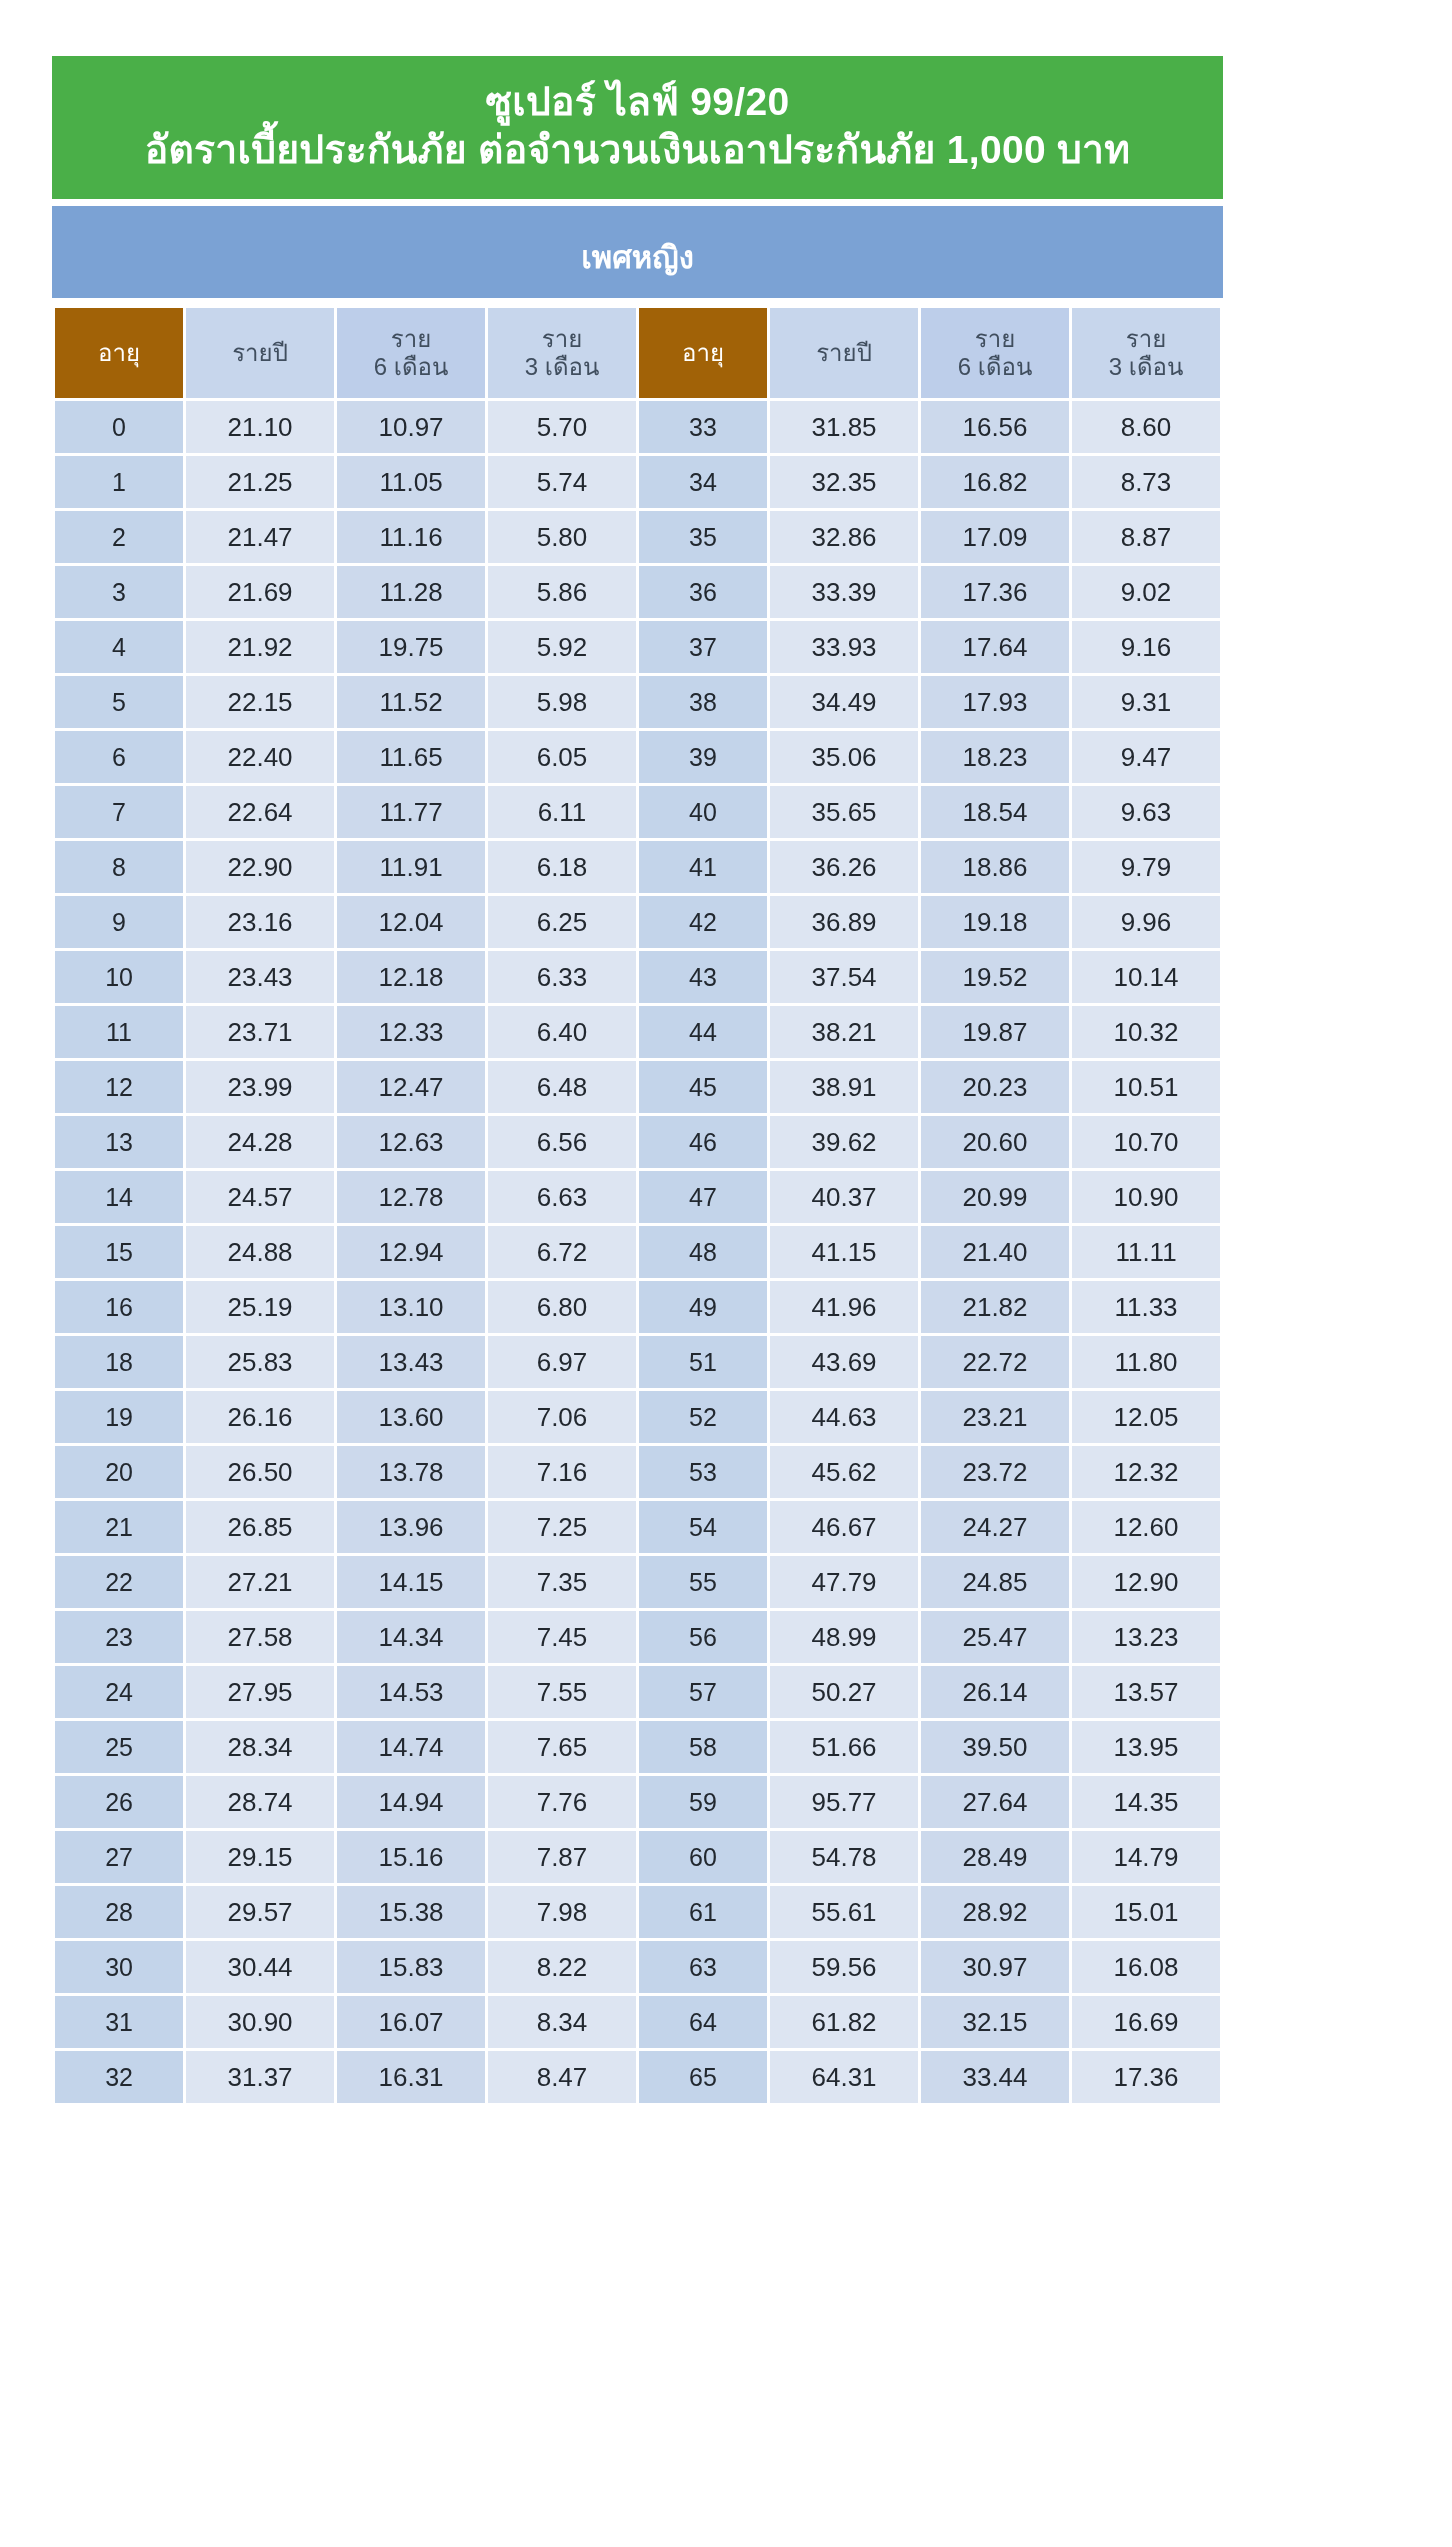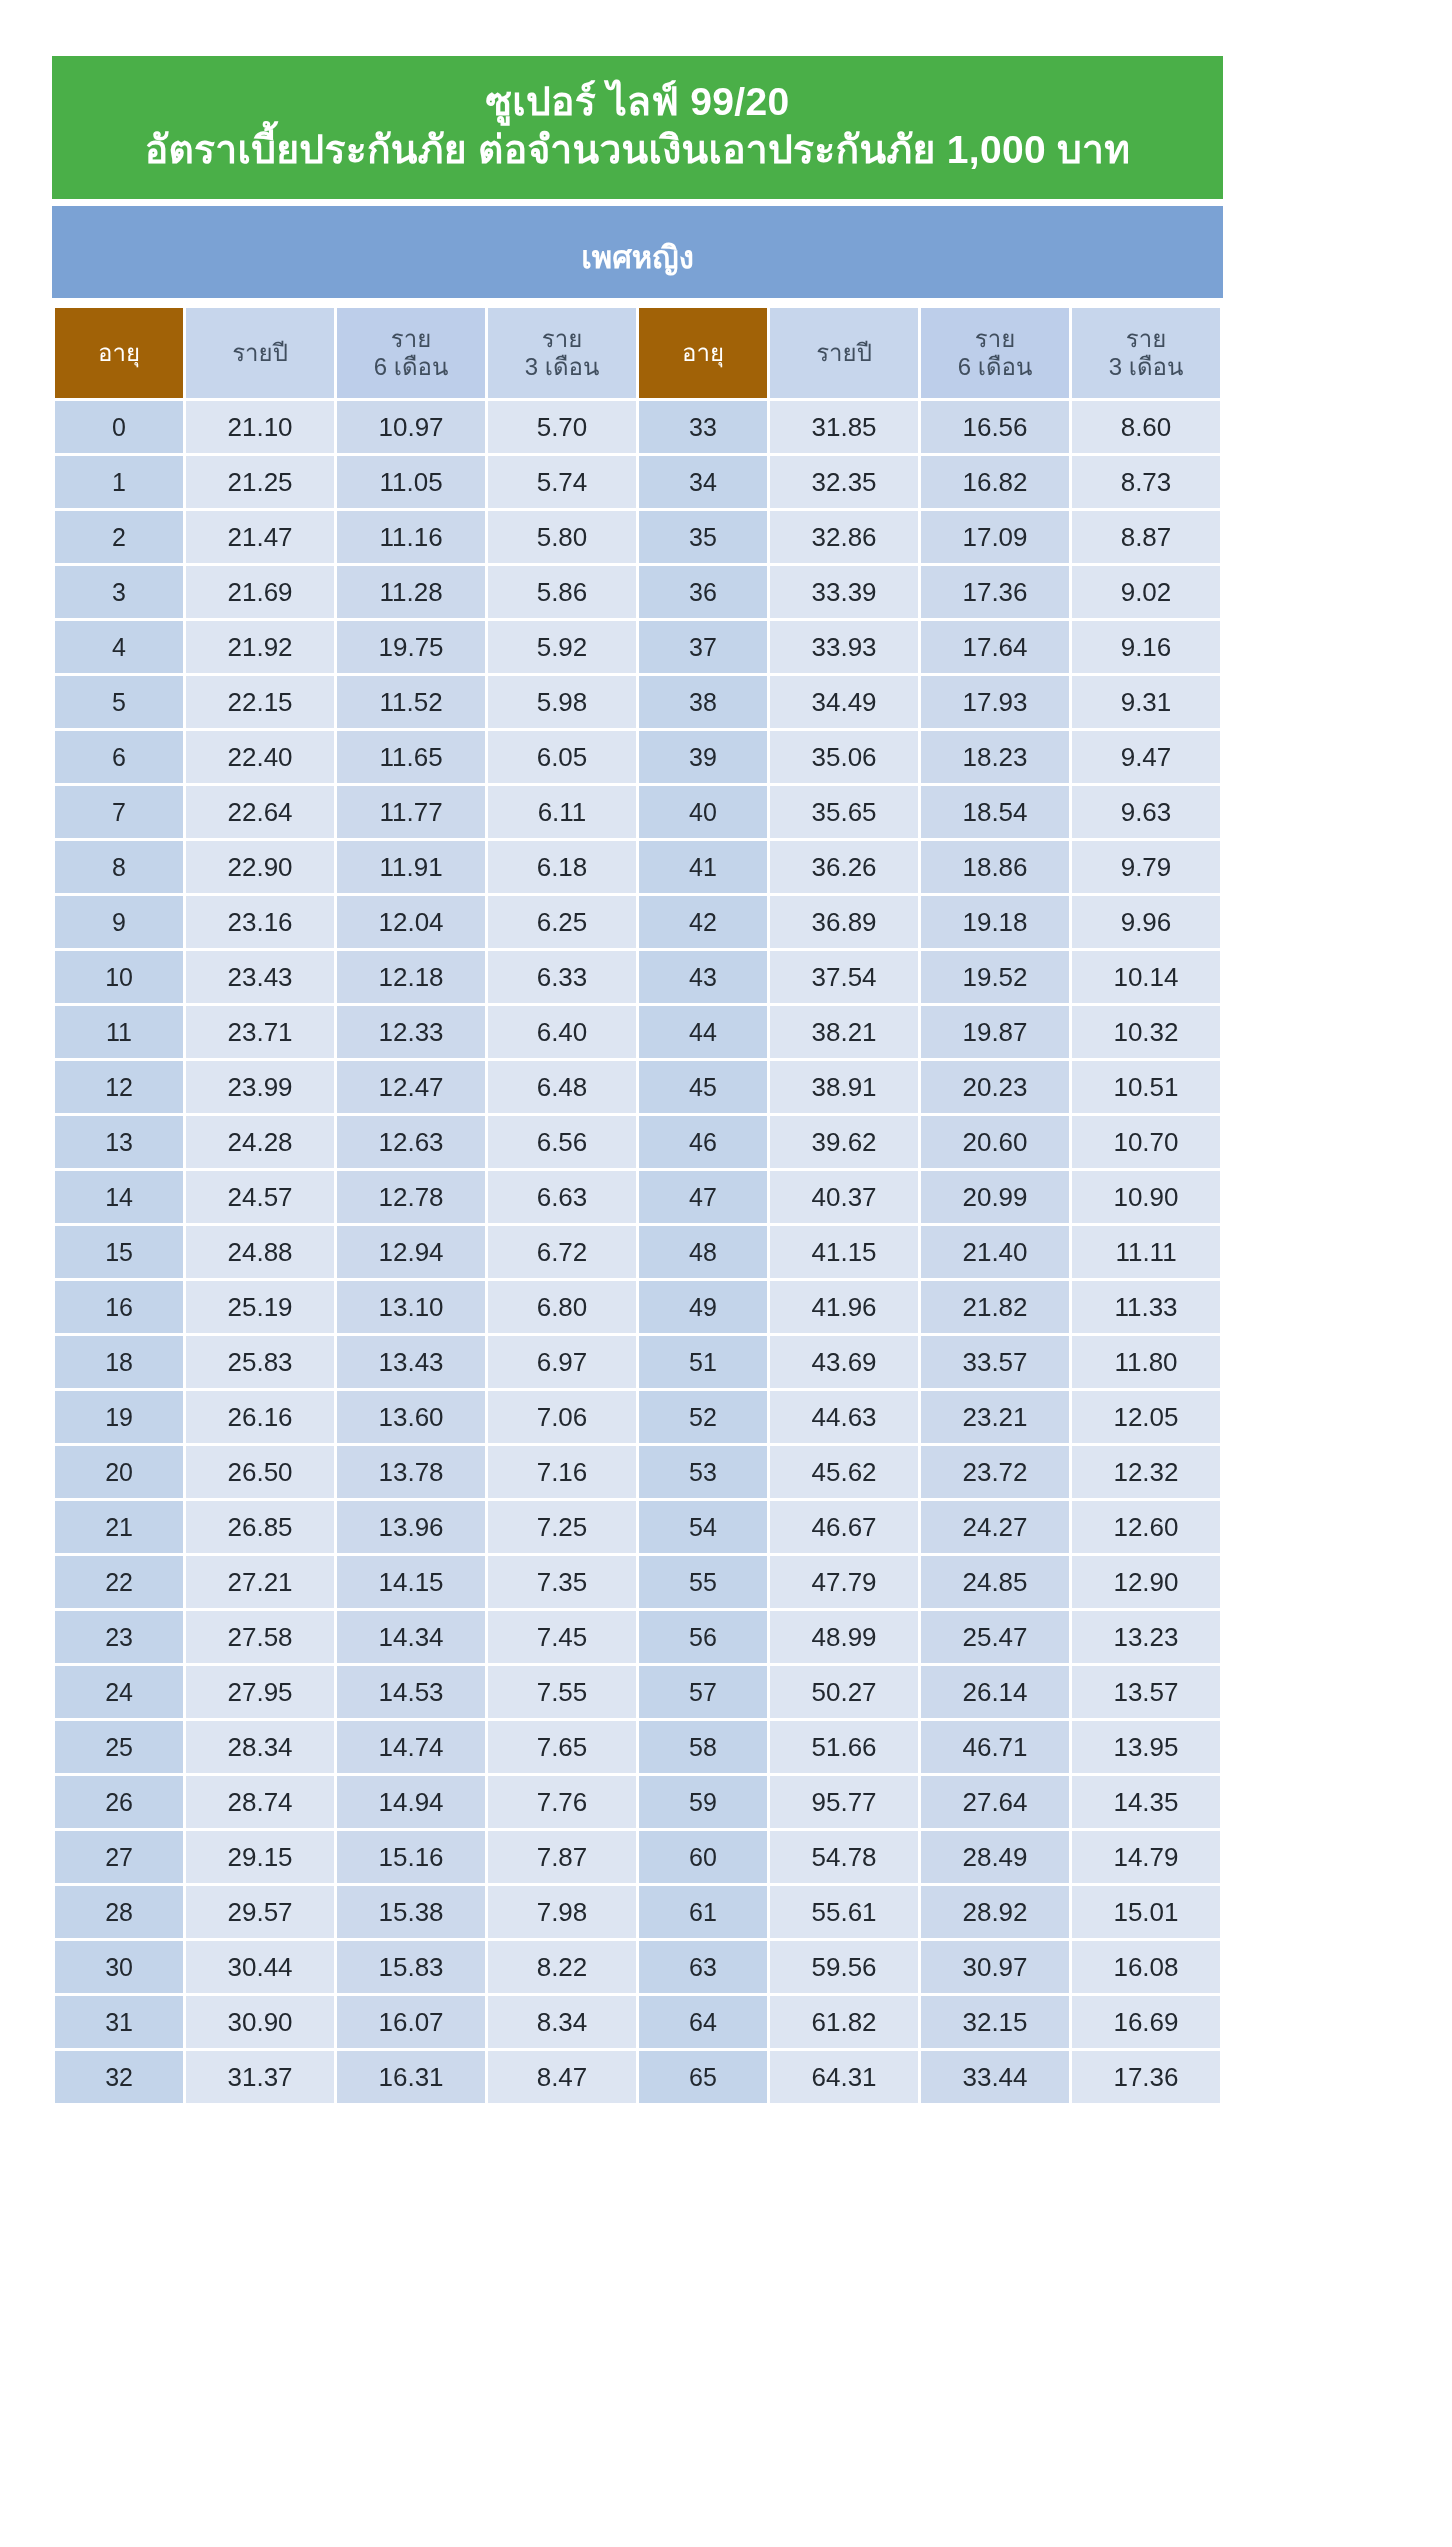--- a/index.html
+++ b/index.html
@@ -343,21 +343,21 @@
           <td class="val-cell alt">21.82</td>
           <td class="val-cell">11.33</td>
         </tr>
         <tr>
           <td class="age-cell">18</td>
           <td class="val-cell">25.83</td>
           <td class="val-cell alt">13.43</td>
           <td class="val-cell">6.97</td>
           <td class="age-cell">51</td>
           <td class="val-cell">43.69</td>
-          <td class="val-cell alt">33.57</td>
+          <td class="val-cell alt">22.72</td>
           <td class="val-cell">11.80</td>
         </tr>
         <tr>
           <td class="age-cell">19</td>
           <td class="val-cell">26.16</td>
           <td class="val-cell alt">13.60</td>
           <td class="val-cell">7.06</td>
           <td class="age-cell">52</td>
           <td class="val-cell">44.63</td>
           <td class="val-cell alt">23.21</td>
@@ -413,21 +413,21 @@
           <td class="val-cell alt">26.14</td>
           <td class="val-cell">13.57</td>
         </tr>
         <tr>
           <td class="age-cell">25</td>
           <td class="val-cell">28.34</td>
           <td class="val-cell alt">14.74</td>
           <td class="val-cell">7.65</td>
           <td class="age-cell">58</td>
           <td class="val-cell">51.66</td>
-          <td class="val-cell alt">46.71</td>
+          <td class="val-cell alt">39.50</td>
           <td class="val-cell">13.95</td>
         </tr>
         <tr>
           <td class="age-cell">26</td>
           <td class="val-cell">28.74</td>
           <td class="val-cell alt">14.94</td>
           <td class="val-cell">7.76</td>
           <td class="age-cell">59</td>
           <td class="val-cell">95.77</td>
           <td class="val-cell alt">27.64</td>

